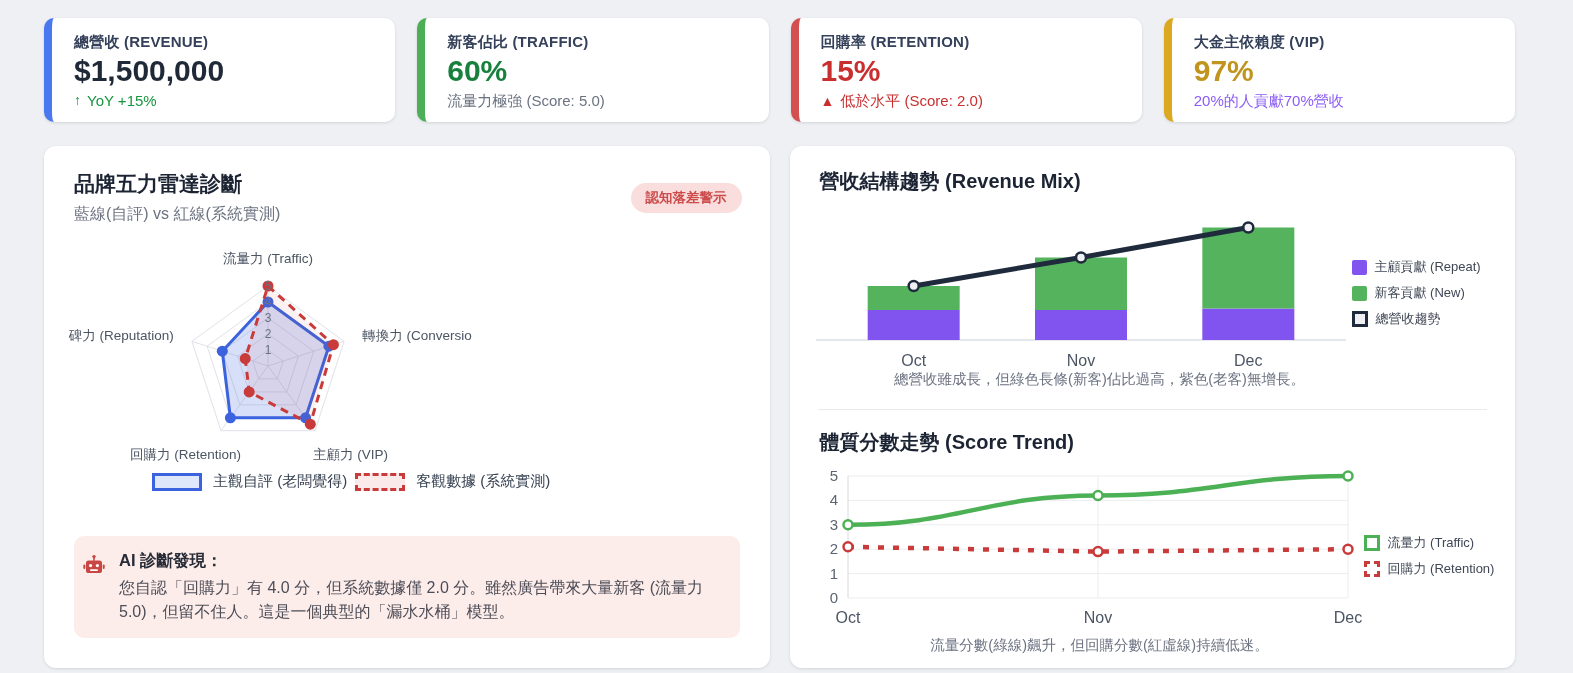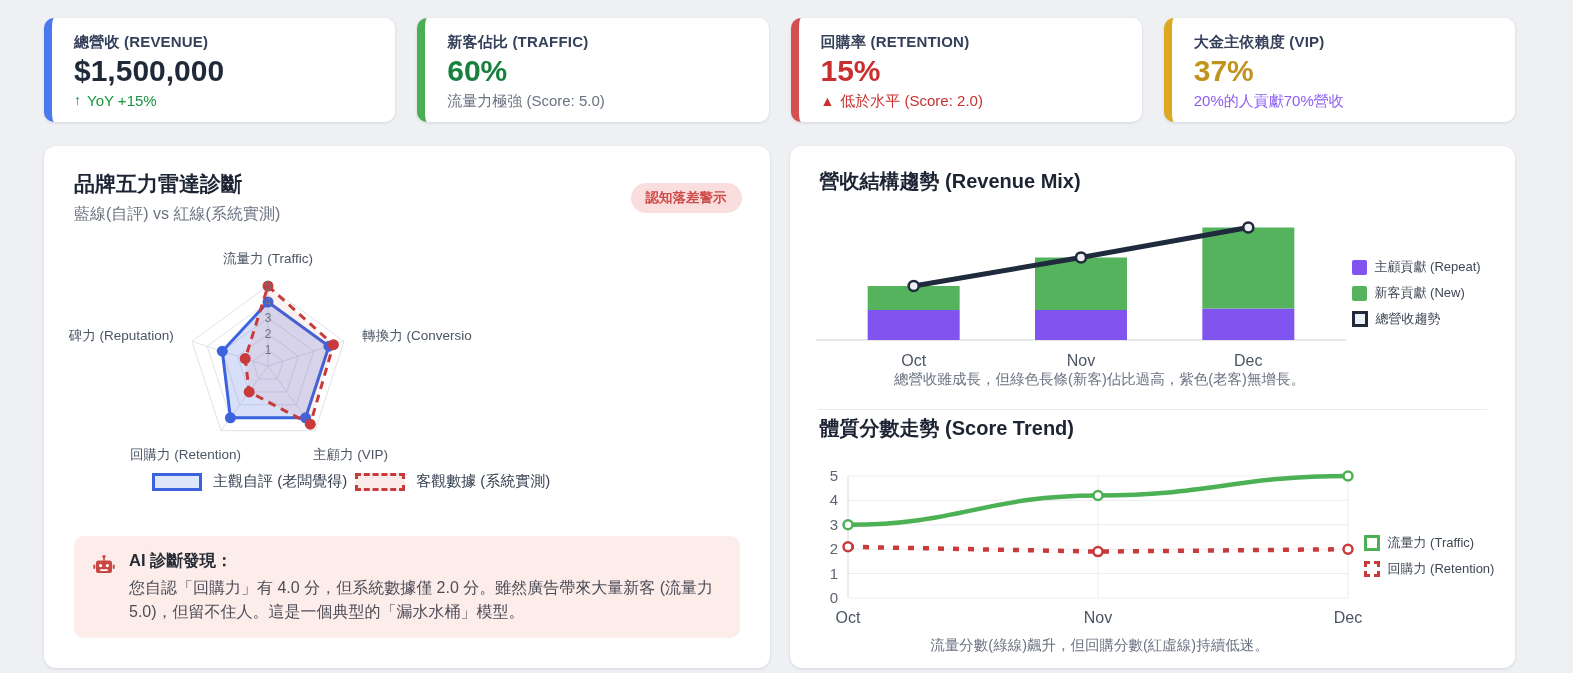--- a/index.html
+++ b/index.html
@@ -37,21 +37,21 @@
   .al{font-size:13.5px;fill:#4b5563;}
   .xl{font-size:16px;fill:#4b5563;}
   .yl{font-size:15px;fill:#5b6470;}
   .radar-legend{position:absolute;left:108px;top:326px;display:flex;flex-direction:row;gap:8px;}
   .rleg-item{display:flex;align-items:center;gap:11px;font-size:15px;color:#374151;}
   .sw-wide{width:44px;height:12px;box-sizing:content-box;border:3px solid #888;background:#eef2fb;}
   .sw-wide.blue{background:#dfe7fb;}
   .sw-wide.pink{background:#fbeaea;}
   .dashed{border-style:dashed !important;}
   
-  .ai-box{position:absolute;left:30px;right:30px;top:390px;background:#fcecea;border-radius:10px;padding:14px 18px;display:flex;gap:13px;align-items:flex-start;box-sizing:border-box;}
+  .ai-box{position:absolute;left:30px;right:30px;top:390px;background:#fcecea;border-radius:10px;padding:14px 8px;display:flex;gap:13px;align-items:flex-start;box-sizing:border-box;}
   .ai-title{font-size:16.5px;font-weight:800;color:#262b36;margin-bottom:4px;}
   .ai-body{font-size:16px;color:#4d4d57;line-height:1.5;}
   
   .rp-title{position:absolute;left:30px;font-size:20px;font-weight:800;color:#1c2434;}
   #bars-svg{position:absolute;top:60px;left:26px;}
   #trend-svg{position:absolute;top:320px;left:12px;}
   .legend-col{position:absolute;display:flex;flex-direction:column;gap:8px;}
   .leg-item{display:flex;align-items:center;gap:8px;font-size:13px;color:#3f4754;}
   .sw{width:15px;height:15px;border-radius:2px;background:#999;}
   .sw-box{width:10px;height:10px;background:#eef0f3;border:3px solid #555;box-sizing:content-box;}
@@ -83,21 +83,21 @@
     <div class="kpi-card" style="border-left-color: rgb(212, 79, 79);">
       <div class="kpi-label">回購率 (RETENTION)</div>
       <div class="kpi-value" style="color: rgb(201, 47, 47);">15%</div>
       <div class="kpi-sub" style="color: rgb(201, 47, 47);">
         <span class="ic">▲</span>
         <span>低於水平 (Score: 2.0)</span>
       </div>
     </div>
     <div class="kpi-card" style="border-left-color: rgb(220, 168, 31);">
       <div class="kpi-label">大金主依賴度 (VIP)</div>
-      <div class="kpi-value" style="color: rgb(192, 148, 29);">37%</div>
+      <div class="kpi-value" style="color: rgb(192, 148, 29);">97%</div>
       <div class="kpi-sub" style="color: #8b5cf6;">
         <span>20%的人貢獻70%營收</span>
       </div>
     </div>
   </div>
 
   <div class="main-row">
 
     <div class="panel">
       <div class="panel-head">
@@ -204,21 +204,21 @@
         <div class="leg-item">
           <span class="sw-box" style="border-color: rgb(31, 43, 61);"></span>
           <span>總營收趨勢</span>
         </div>
       </div>
 
       <div class="caption" style="top:224px;">總營收雖成長，但綠色長條(新客)佔比過高，紫色(老客)無增長。</div>
 
       <div class="divider"></div>
 
-      <div class="rp-title" style="top:269px;">體質分數走勢 (Score Trend)</div>
+      <div class="rp-title" style="top:283px;">體質分數走勢 (Score Trend)</div>
 
       <svg id="trend-svg" width="562" height="172">
           <line x1="46" y1="132.0" x2="546" y2="132.0" stroke="#ededf0"></line>
           <text x="36" y="137.0" text-anchor="end" class="yl">0</text>
           <line x1="46" y1="107.6" x2="546" y2="107.6" stroke="#ededf0"></line>
           <text x="36" y="112.6" text-anchor="end" class="yl">1</text>
           <line x1="46" y1="83.2" x2="546" y2="83.2" stroke="#ededf0"></line>
           <text x="36" y="88.2" text-anchor="end" class="yl">2</text>
           <line x1="46" y1="58.8" x2="546" y2="58.8" stroke="#ededf0"></line>
           <text x="36" y="63.8" text-anchor="end" class="yl">3</text>

